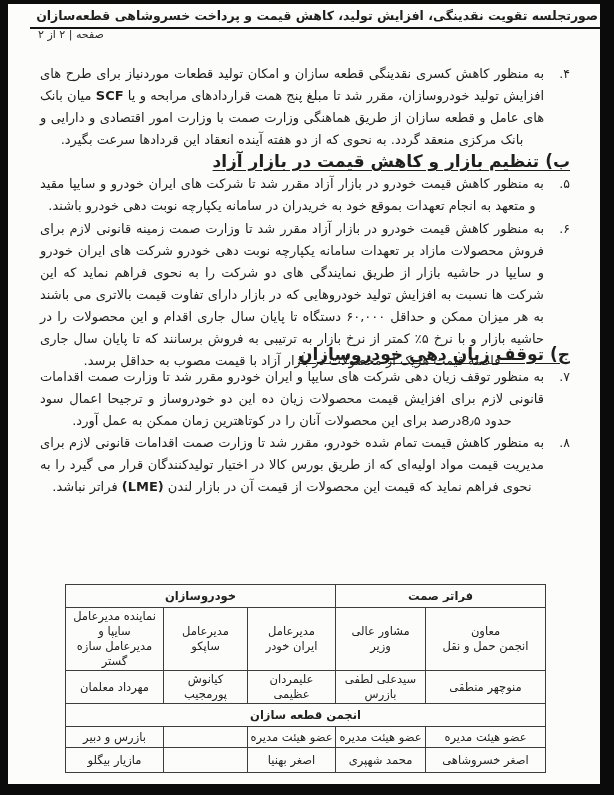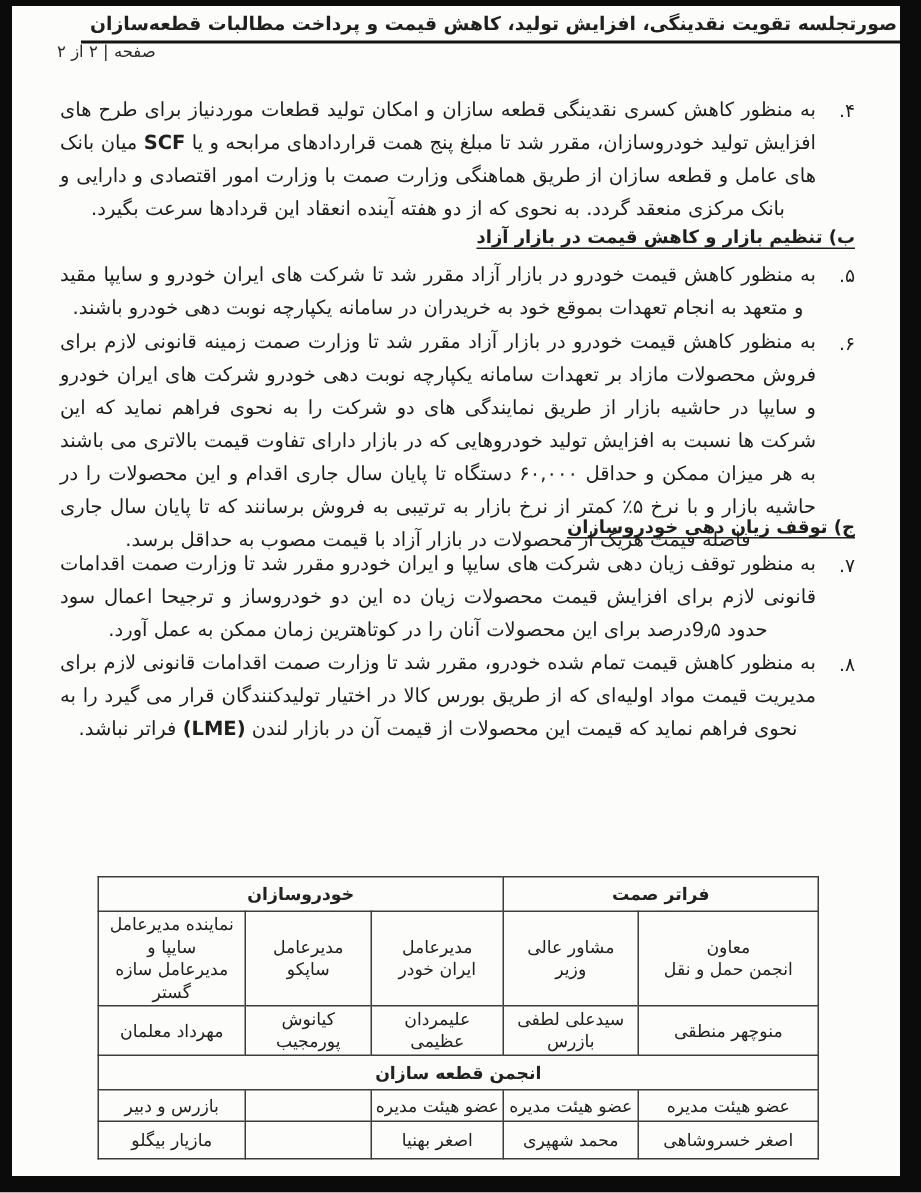--- a/index.html
+++ b/index.html
@@ -40,21 +40,21 @@
     flex:0 0 26px;text-align:right;
     font-size:12.5px;
   }
   .num-item .txt{
     flex:1;
     text-align:justify;
     text-align-last:center;
   }
   .sec-heading{
     position:absolute;right:30px;left:32px;
-    font-size:12px;font-weight:bold;
+    font-size:17px;font-weight:bold;
     text-decoration:underline;
     text-underline-offset:3px;
   }
   table.sig{
     position:absolute;top:580px;left:57px;
     width:480px;
     border-collapse:collapse;
     table-layout:fixed;
     background:#fcfcfa;
   }
@@ -73,21 +73,21 @@
   td.assoc{font-weight:bold;font-size:12px;height:20px;}
   td.role2{height:18px;}
   td.name2{height:22px;}
 </style>
 </head>
 <body>
 
 <div class="page">
 
   <div class="doc-title">
-    <span>صورتجلسه تقویت نقدینگی، افزایش تولید، کاهش قیمت و پرداخت مطالبات قطعه‌سازان</span>
+    <span>صورتجلسه تقویت نقدینگی، افزایش تولید، کاهش قیمت و پرداخت خسروشاهی قطعه‌سازان</span>
   </div>
 
   <div class="page-label">صفحه | ۲ از ۲</div>
 
   <div class="block num-item" style="top:59px;">
     <div class="num">۴.</div>
     <div class="txt rich">به منظور کاهش کسری نقدینگی قطعه سازان و امکان تولید قطعات موردنیاز برای طرح های افزایش تولید خودروسازان، مقرر شد تا مبلغ پنج همت قراردادهای مرابحه و یا <b dir="ltr">SCF</b> میان بانک های عامل و قطعه سازان از طریق هماهنگی وزارت صمت با وزارت امور اقتصادی و دارایی و بانک مرکزی منعقد گردد. به نحوی که از دو هفته آینده انعقاد این قردادها سرعت بگیرد.</div>
   </div>
 
   <div class="sec-heading" style="top:147px;">ب) تنظیم بازار و کاهش قیمت در بازار آزاد</div>
@@ -99,21 +99,21 @@
 
   <div class="block num-item" style="top:214px;">
     <div class="num">۶.</div>
     <div class="txt rich">به منظور کاهش قیمت خودرو در بازار آزاد مقرر شد تا وزارت صمت زمینه قانونی لازم برای فروش محصولات مازاد بر تعهدات سامانه یکپارچه نوبت دهی خودرو شرکت های ایران خودرو و سایپا در حاشیه بازار از طریق نمایندگی های دو شرکت را به نحوی فراهم نماید که این شرکت ها نسبت به افزایش تولید خودروهایی که در بازار دارای تفاوت قیمت بالاتری می باشند به هر میزان ممکن و حداقل ۶۰,۰۰۰ دستگاه تا پایان سال جاری اقدام و این محصولات را در حاشیه بازار و با نرخ ۵٪ کمتر از نرخ بازار به ترتیبی به فروش برسانند که تا پایان سال جاری فاصله قیمت هریک از محصولات در بازار آزاد با قیمت مصوب به حداقل برسد.</div>
   </div>
 
   <div class="sec-heading" style="top:340px;text-align:right;">ج) توقف زیان دهی خودروسازان</div>
 
   <div class="block num-item" style="top:362px;">
     <div class="num">۷.</div>
-    <div class="txt rich">به منظور توقف زیان دهی شرکت های سایپا و ایران خودرو مقرر شد تا وزارت صمت اقدامات قانونی لازم برای افزایش قیمت محصولات زیان ده این دو خودروساز و ترجیحا اعمال سود حدود 9٫۵درصد برای این محصولات آنان را در کوتاهترین زمان ممکن به عمل آورد.</div>
+    <div class="txt rich">به منظور توقف زیان دهی شرکت های سایپا و ایران خودرو مقرر شد تا وزارت صمت اقدامات قانونی لازم برای افزایش قیمت محصولات زیان ده این دو خودروساز و ترجیحا اعمال سود حدود 8٫۵درصد برای این محصولات آنان را در کوتاهترین زمان ممکن به عمل آورد.</div>
   </div>
 
   <div class="block num-item" style="top:428px;">
     <div class="num">۸.</div>
     <div class="txt rich">به منظور کاهش قیمت تمام شده خودرو، مقرر شد تا وزارت صمت اقدامات قانونی لازم برای مدیریت قیمت مواد اولیه‌ای که از طریق بورس کالا در اختیار تولیدکنندگان قرار می گیرد را به نحوی فراهم نماید که قیمت این محصولات از قیمت آن در بازار لندن <b dir="ltr">(LME)</b> فراتر نباشد.</div>
   </div>
 
   <table class="sig">
     <colgroup>
       <col style="width:120px">

